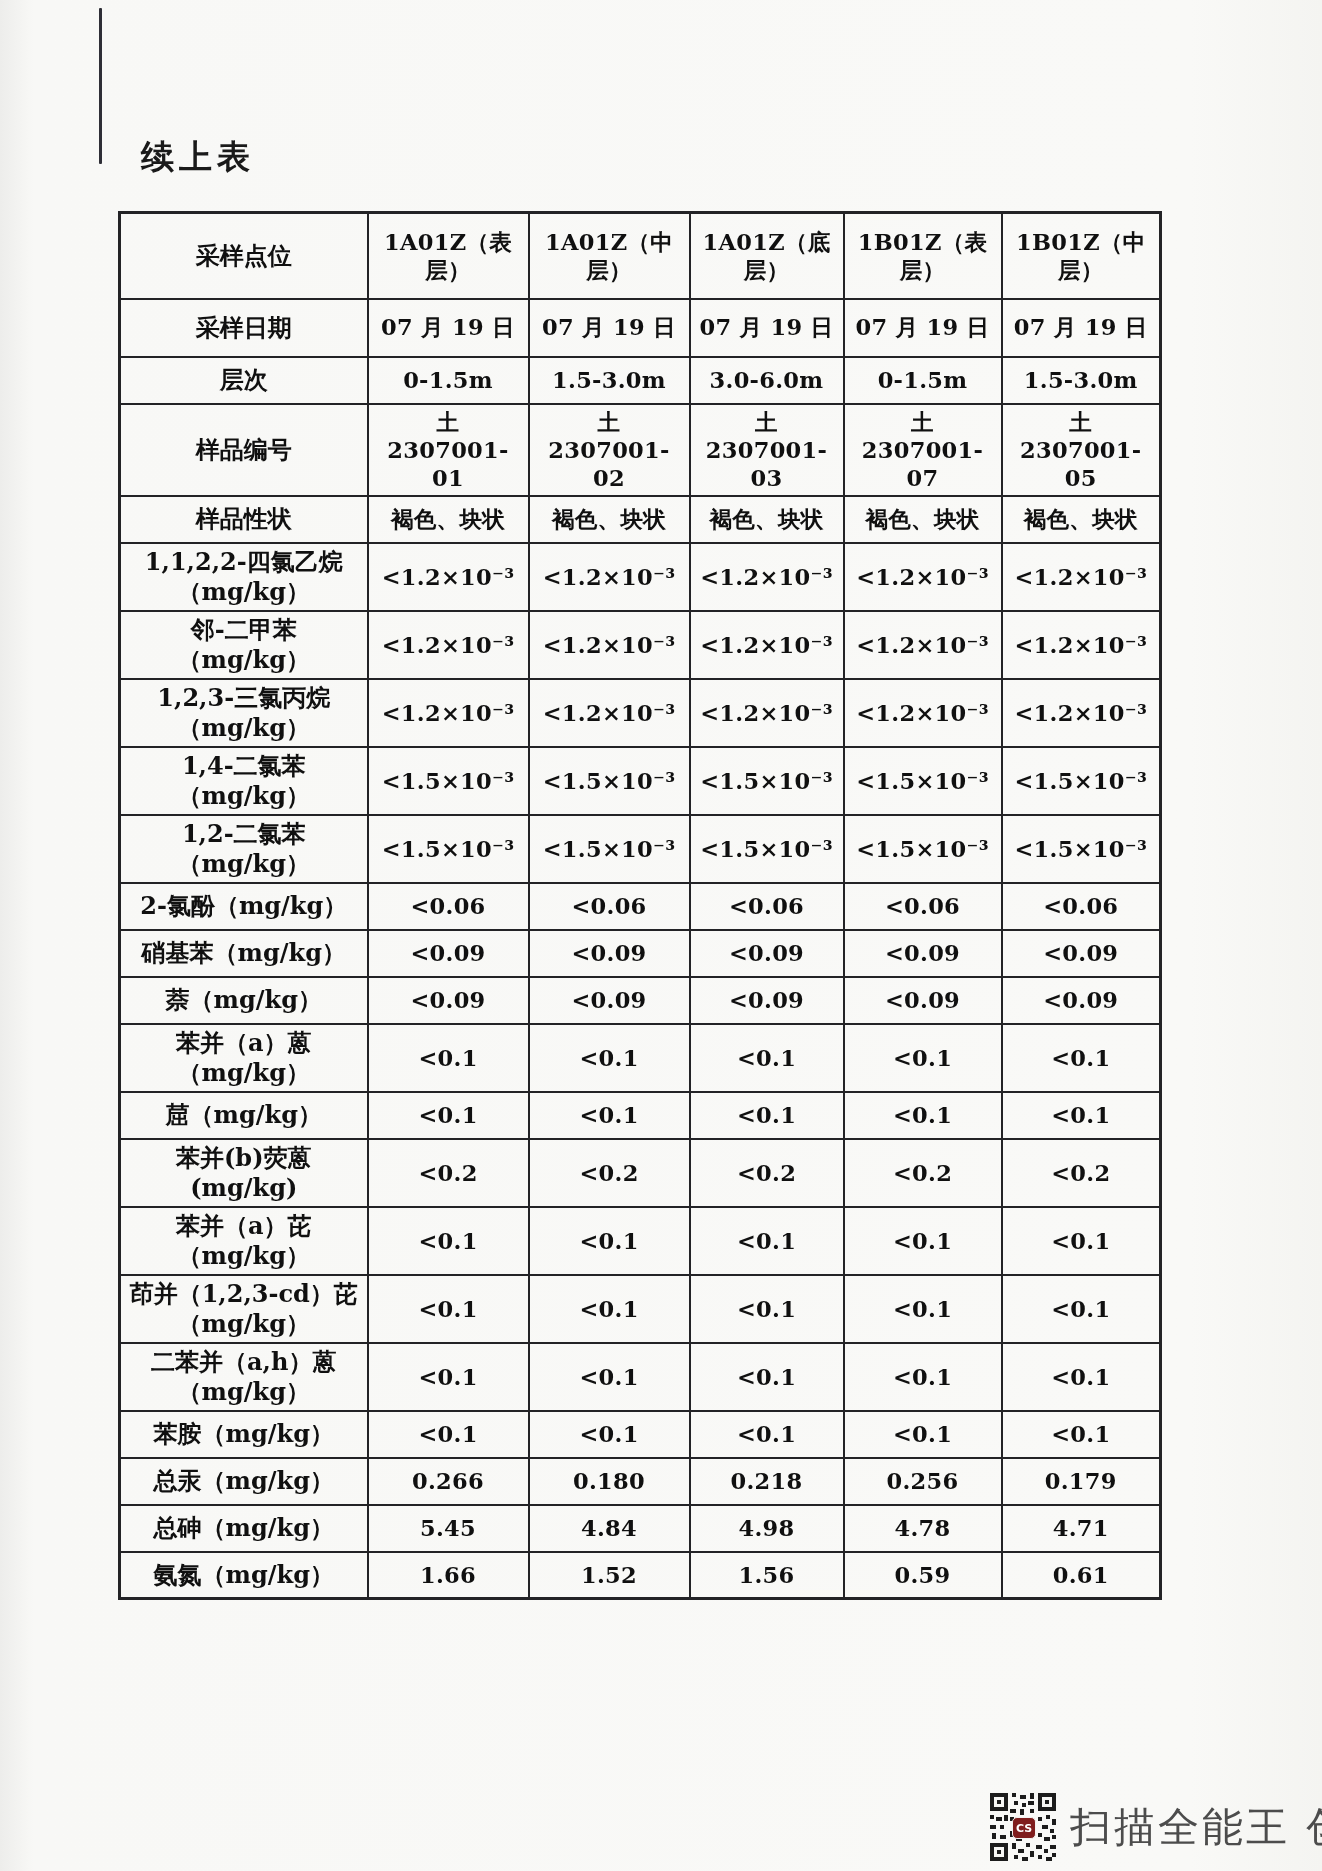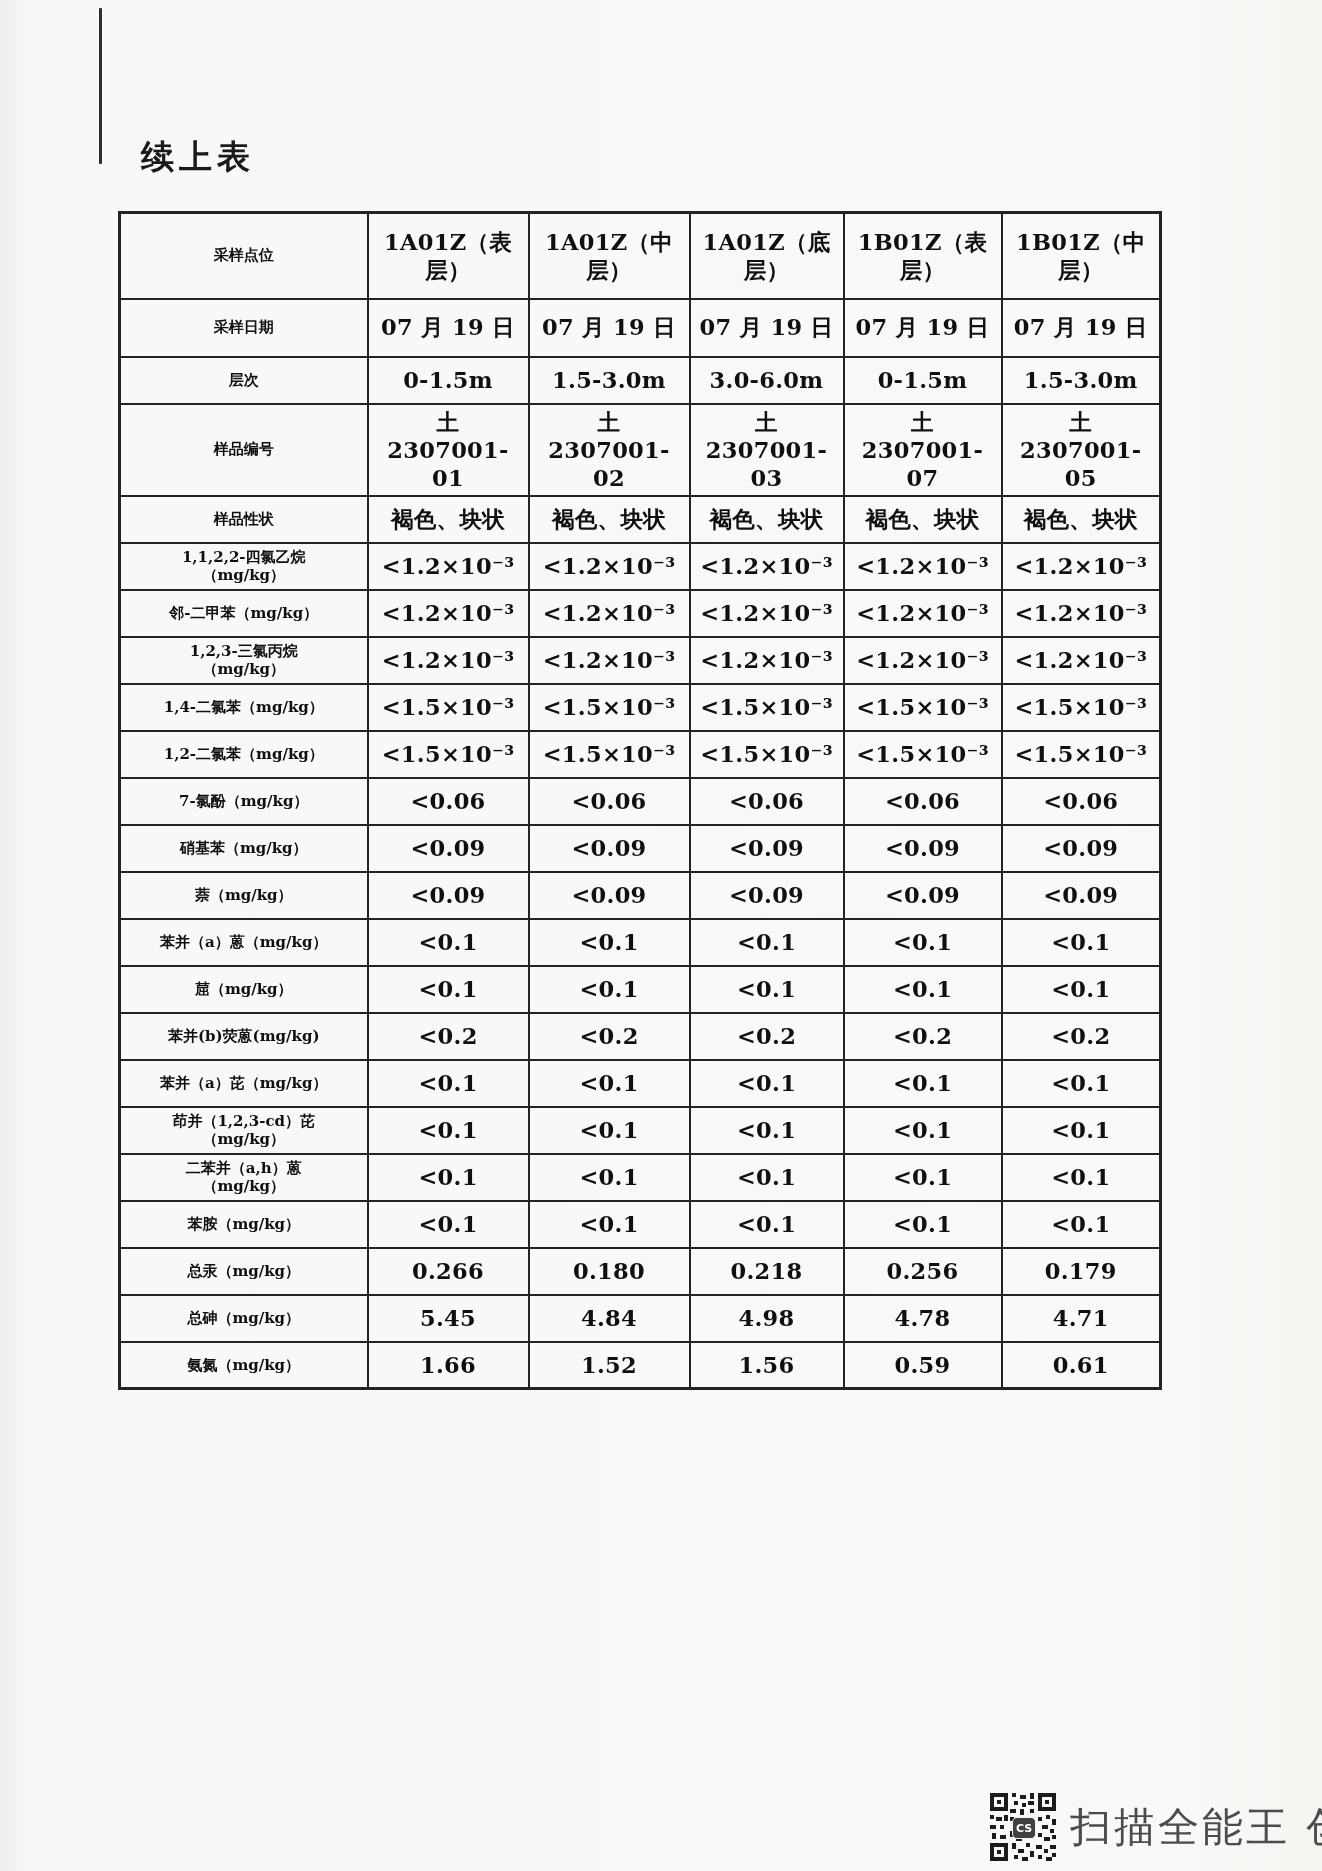--- a/index.html
+++ b/index.html
@@ -25,35 +25,35 @@
   }
   table.results{border:3px solid #232326;}
   table.results th,table.results td{
     border:2px solid #232326;
     text-align:center;vertical-align:middle;
     font-weight:700;color:#101010;
     padding:3px 4px;
     white-space:pre-line;
     line-height:1.25;
   }
-  table.results th{font-size:15px;}
+  table.results th{font-size:24px;}
   table.results td{font-size:22.5px;letter-spacing:0.3px;}
   table.results tr{height:47px;}
   table.results tr:nth-child(1){height:86px;}
   table.results tr:nth-child(2){height:58px;}
   table.results tr:nth-child(25){height:68px;}
   .watermark{
     position:absolute;left:990px;top:1784px;height:70px;
     display:flex;align-items:center;gap:14px;
   }
   .qr{position:relative;width:66px;height:68px;flex:0 0 auto;}
   .qr svg{display:block;width:66px;height:68px;}
   .qr-badge{
     position:absolute;left:22px;top:24px;width:22px;height:20px;
-    background:#404040;border-radius:5px;border:1.5px solid #f2f2f0;
+    background:#7f1d1d;border-radius:5px;border:1.5px solid #f2f2f0;
     color:#ffffff;font-family:"DejaVu Sans","Liberation Sans",sans-serif;
     font-size:11px;font-weight:700;display:flex;align-items:center;justify-content:center;
   }
   .wm-text{
     font-family:"DejaVu Sans","Liberation Sans",sans-serif;
     font-size:41px;color:#4c4c4c;letter-spacing:3px;white-space:nowrap;
   }
 </style>
 </head>
 <body>
@@ -150,21 +150,21 @@
     </tr>
         <tr>
       <th>1,2-二氯苯（mg/kg）</th>
       <td>&lt;1.5×10⁻³</td>
       <td>&lt;1.5×10⁻³</td>
       <td>&lt;1.5×10⁻³</td>
       <td>&lt;1.5×10⁻³</td>
       <td>&lt;1.5×10⁻³</td>
     </tr>
         <tr>
-      <th>7-氯酚（mg/kg）</th>
+      <th>2-氯酚（mg/kg）</th>
       <td>&lt;0.06</td>
       <td>&lt;0.06</td>
       <td>&lt;0.06</td>
       <td>&lt;0.06</td>
       <td>&lt;0.06</td>
     </tr>
         <tr>
       <th>硝基苯（mg/kg）</th>
       <td>&lt;0.09</td>
       <td>&lt;0.09</td>

